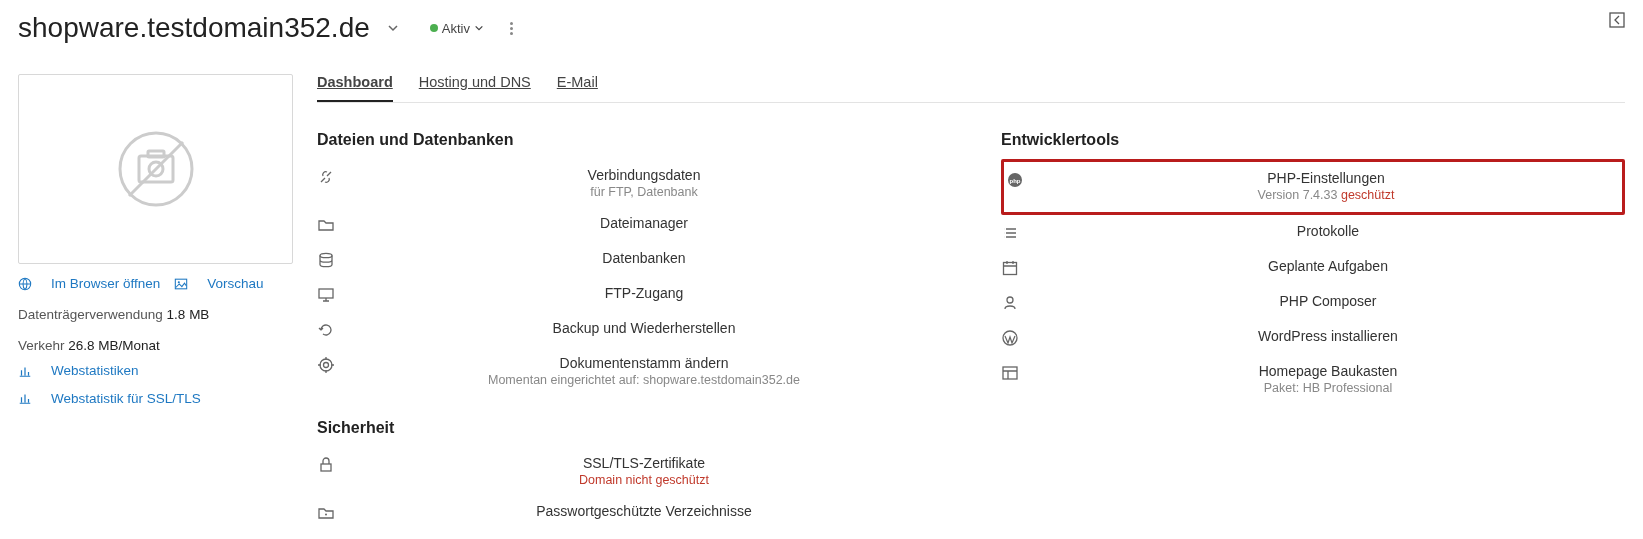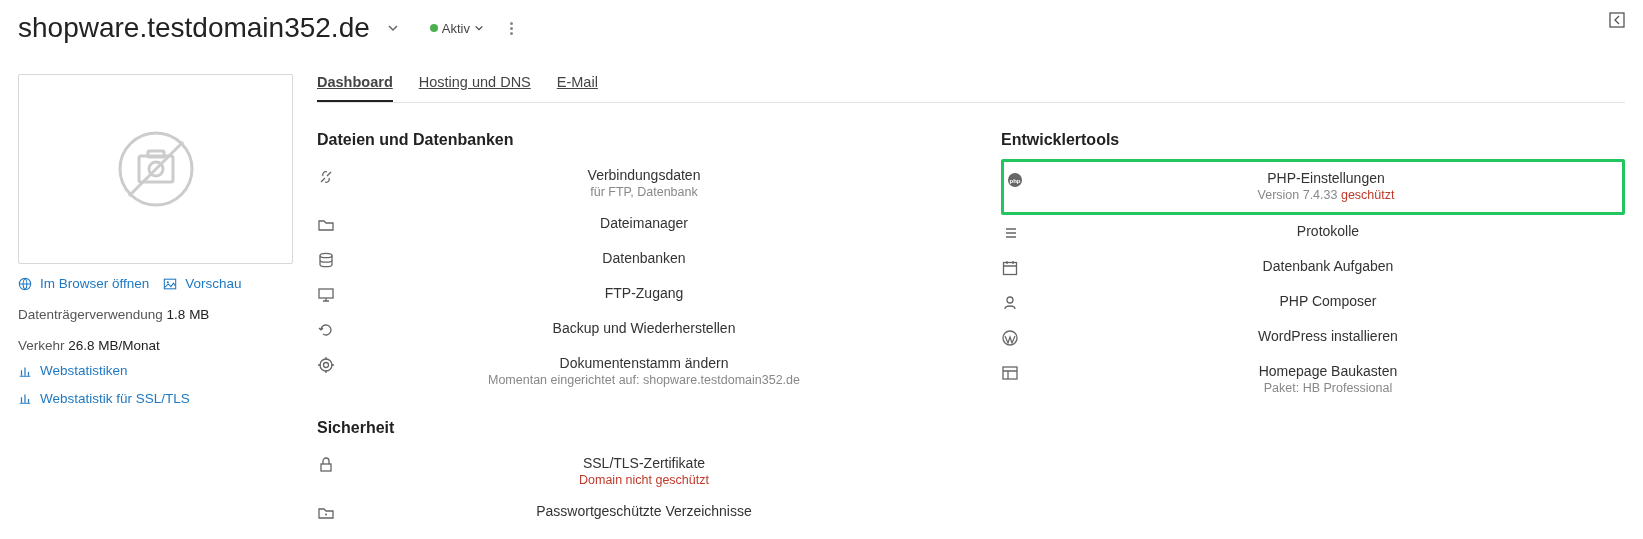--- a/index.html
+++ b/index.html
@@ -11,39 +11,39 @@
   .status-badge { display: flex; align-items: center; gap: 4px; margin-left: 14px; font-size: 13px; color: #444; cursor: pointer; }
   .status-dot { width: 8px; height: 8px; border-radius: 50%; background: #4caf50; }
   .kebab { margin-left: 8px; cursor: pointer; color: #888; letter-spacing: 0; font-size: 16px; display: flex; flex-direction: column; gap: 2px; align-items: center; justify-content: center; width: 20px; }
   .kebab span { width: 3px; height: 3px; background: #888; border-radius: 50%; }
   .right-toggle { position: absolute; right: 18px; top: 12px; cursor: pointer; color: #555; }
   .content { display: flex; gap: 24px; margin-top: 30px; }
   .sidebar { width: 275px; flex-shrink: 0; }
   .preview-box { width: 275px; height: 190px; border: 1px solid #d8d8d8; border-radius: 2px; display: flex; align-items: center; justify-content: center; }
   .preview-placeholder { color: #ccc; }
   .side-links { margin-top: 12px; display: flex; gap: 14px; align-items: center; }
-  .link { color: #1e78c2; text-decoration: none; cursor: pointer; font-size: 13.5px; display: inline-flex; align-items: center; gap: 8px; }
+  .link { color: #1e78c2; text-decoration: none; cursor: pointer; font-size: 13.5px; display: inline-flex; align-items: center; gap: 19px; }
   .side-stat { margin-top: 16px; font-size: 13.5px; color: #555; }
   .side-stat .value { color: #222; }
   .side-link-row { margin-top: 10px; }
   .main { flex: 1; }
   .tabs { display: flex; gap: 26px; border-bottom: 1px solid #e3e3e3; }
   .tab { padding: 0 0 10px 0; font-size: 14.5px; color: #444; cursor: pointer; text-decoration: underline; }
   .tab.active { font-weight: 700; border-bottom: 2px solid #222; }
   .cols { display: flex; gap: 60px; margin-top: 18px; }
   .col { flex: 1; min-width: 0; }
   .section-title { font-size: 16px; font-weight: 600; color: #222; margin-bottom: 10px; margin-top: 10px; }
   .section-title.mt { margin-top: 24px; }
   .item { display: flex; align-items: flex-start; gap: 12px; padding: 8px 0; cursor: pointer; text-align: center; }
   .item .icon { width: 18px; height: 18px; flex-shrink: 0; display: flex; align-items: center; justify-content: center; color: #666; margin-top: 1px; }
   .item .body { flex: 1; }
   .item .label { font-size: 14px; color: #333; }
   .item .sub { font-size: 12.5px; color: #888; margin-top: 2px; }
   .item .sub .warn { color: #c0392b; }
-  .highlight { border: 3px solid #22c55e; padding: 4px 6px 6px 2px; border-radius: 2px; }
+  .highlight { border: 3px solid #b91c1c; padding: 4px 6px 6px 2px; border-radius: 2px; }
   svg { display: block; }
 </style>
 </head>
 <body>
 
 <div class="page">
   <div class="header">
     <div class="domain-title">shopware.testdomain352.de</div>
     <div class="chev-btn">
       <svg width="12" height="12" viewBox="0 0 12 12">
@@ -267,21 +267,21 @@
           </div>
 
           <div class="item">
             <span class="icon">
                 <svg width="18" height="18" viewBox="0 0 18 18">
                   <rect x="2.5" y="3.5" width="13" height="12" fill="none" stroke="currentColor" stroke-width="1.3"></rect>
                   <path d="M2.5 7 H15.5 M6 2 V5 M12 2 V5" stroke="currentColor" stroke-width="1.3"></path>
                 </svg>
               </span>
             <div class="body">
-                <div class="label">Datenbank Aufgaben</div>
+                <div class="label">Geplante Aufgaben</div>
               </div>
           </div>
 
           <div class="item">
             <span class="icon">
                 <svg width="18" height="18" viewBox="0 0 18 18">
                   <circle cx="9" cy="6" r="3" fill="none" stroke="currentColor" stroke-width="1.3"></circle>
                   <path d="M4 15 C4 11 14 11 14 15" fill="none" stroke="currentColor" stroke-width="1.3"></path>
                 </svg>
               </span>

